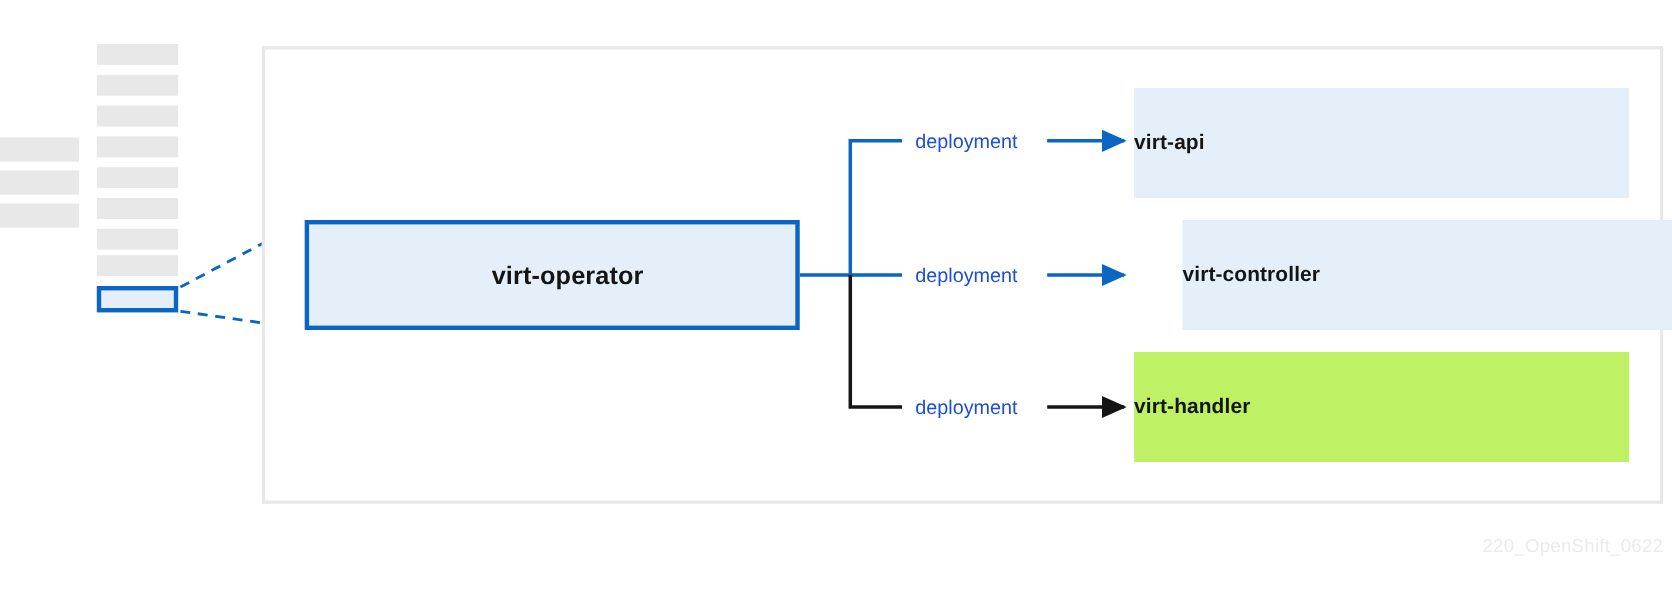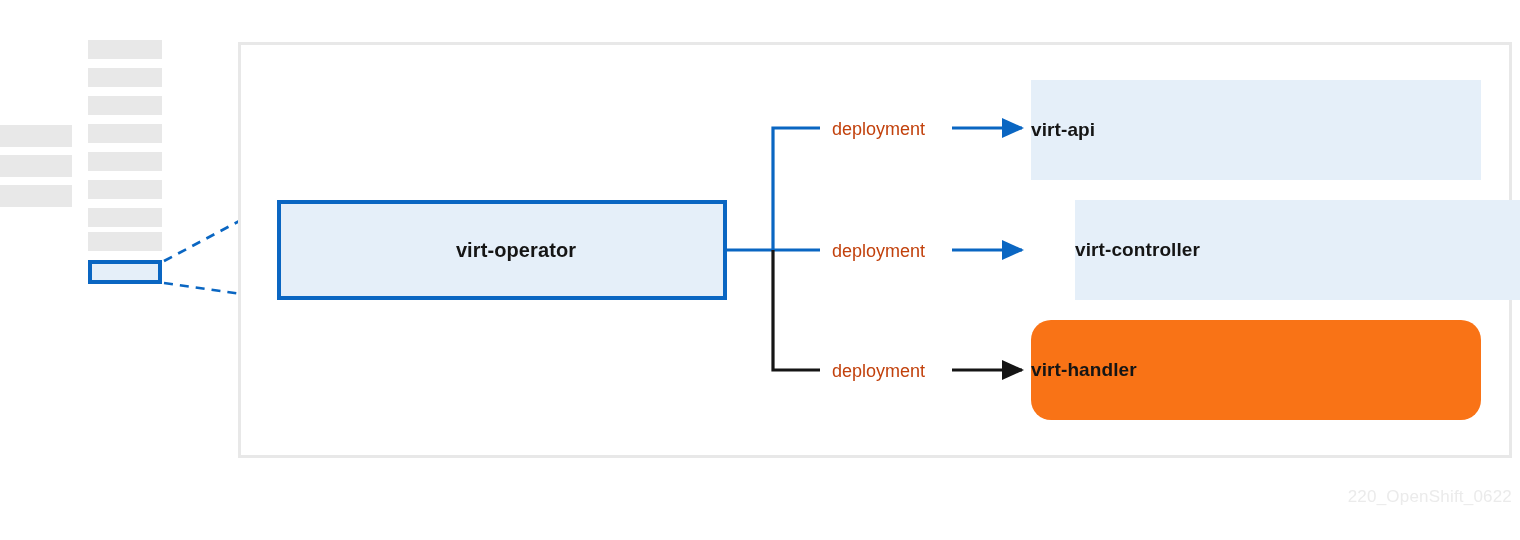--- a/index.html
+++ b/index.html
@@ -50,21 +50,21 @@
     width: 450px;
     height: 100px;
     background: #e5eff9;
     border: 4px solid #0a66c2;
     box-sizing: border-box;
     display: flex;
     align-items: center;
     justify-content: center;
   }
   #operator-box .box-label {
-    font-size: 20px;
+    font-size: 23px;
     font-weight: bold;
     color: #151515;
     letter-spacing: 0.1px;
     margin-left: 28px;
   }
 
   
   .comp-box {
     position: absolute;
     left: 1031px;
@@ -74,27 +74,27 @@
     align-items: center;
     justify-content: flex-start;
   }
   .comp-box .box-label {
     font-size: 19px;
     font-weight: bold;
     color: #151515;
     letter-spacing: 0.1px;
   }
   .comp-box.fill-blue { background: #e5eff9; }
-  .comp-box.fill-gray { background: #f97316; border-radius: 20px; }
+  .comp-box.fill-gray { background: #bef264; }
 
   
   .edge-label {
     position: absolute;
     font-size: 18px;
-    color: #c2410c;
+    color: #1d4ed8;
     white-space: nowrap;
     transform: translateY(-50%);
   }
 
   
   #connectors, #dashed-links {
     position: absolute;
     left: 0;
     top: 0;
     width: 1520px;

